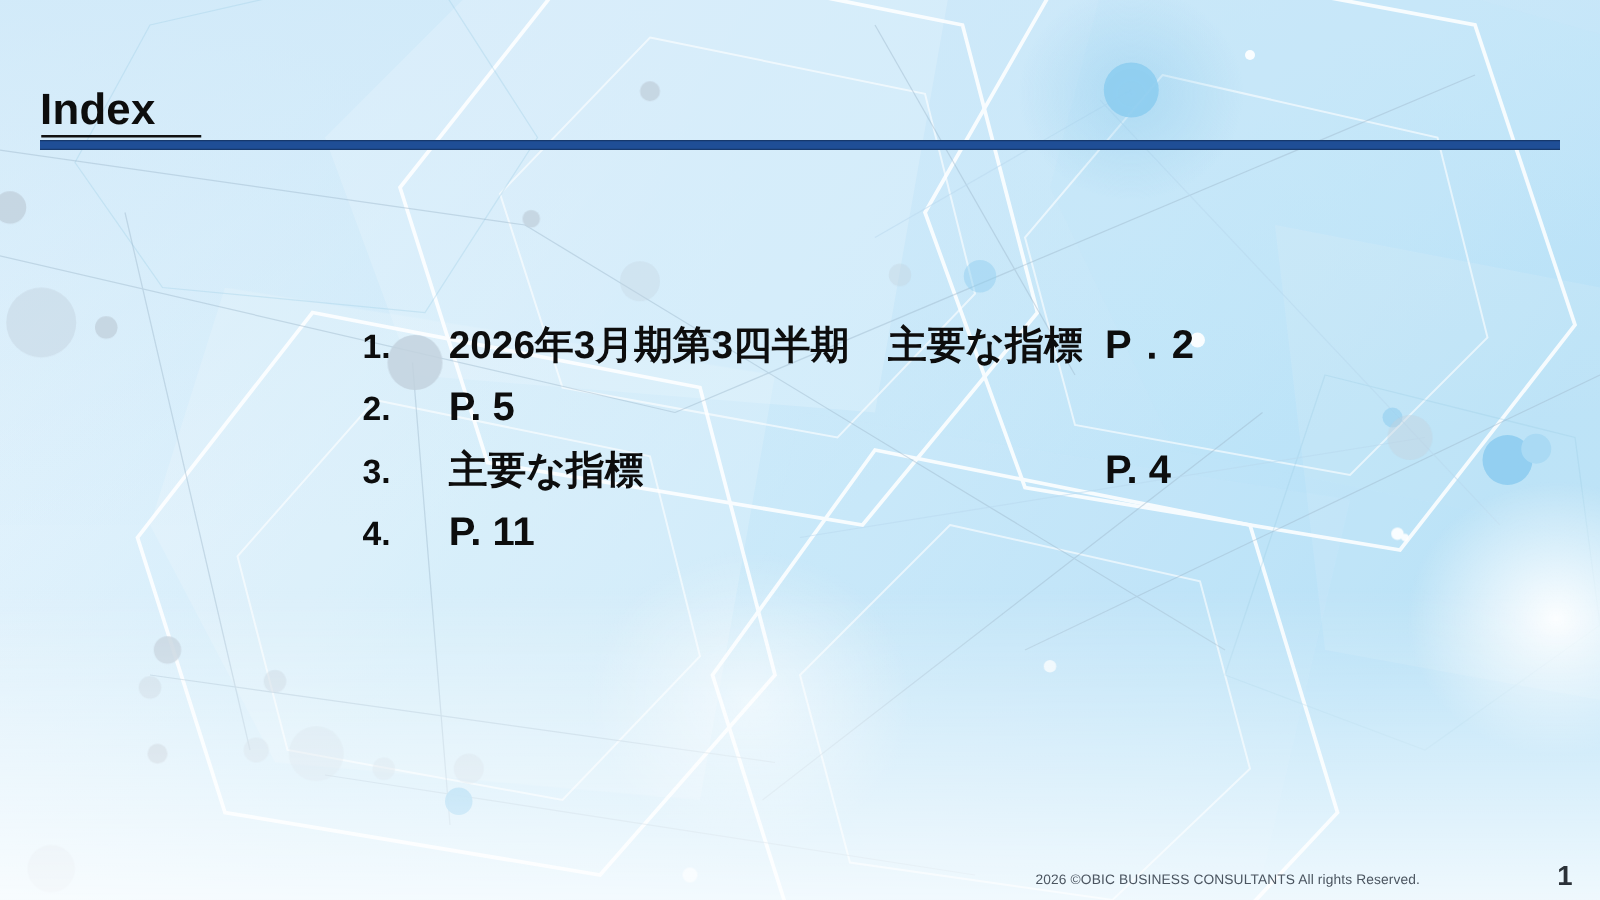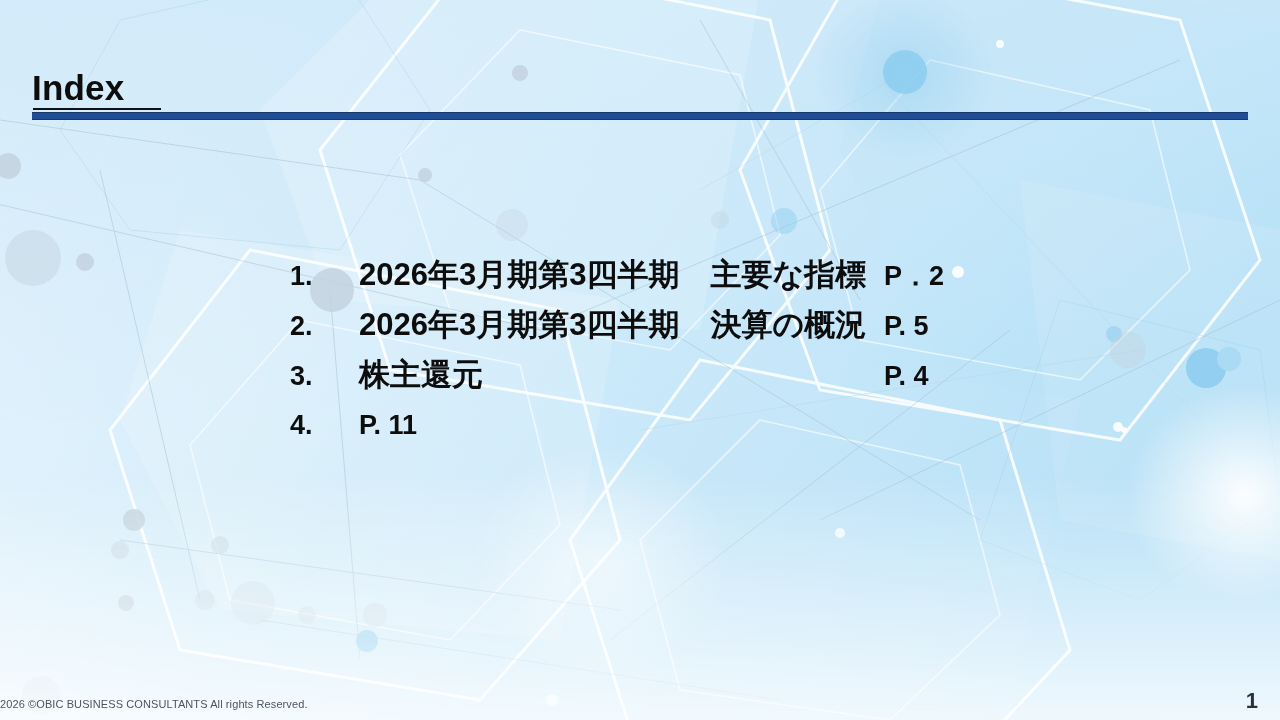--- a/index.html
+++ b/index.html
@@ -91,33 +91,33 @@
   }
   .idx-label {
     width: 525px;
     flex: 0 0 525px;
     font-size: 31px;
     font-weight: bold;
     color: #0d0d0d;
     line-height: 34px;
   }
   .idx-page {
-    font-size: 27px;
+    font-size: 32px;
     font-weight: bold;
     color: #0d0d0d;
     line-height: 34px;
   }
 
   
   #footer-copyright {
     position: absolute;
     left: 0;
     top: 698px;
     width: 1136px;
-    text-align: left;
+    text-align: right;
     font-size: 11px;
     color: #4b5560;
     letter-spacing: 0.1px;
   }
   #page-number {
     position: absolute;
     right: 22px;
     top: 688px;
     font-size: 22px;
     font-weight: bold;
@@ -263,27 +263,26 @@
   <div id="index-list">
 
     <div class="index-row">
       <span class="idx-num">1.</span>
       <span class="idx-label">2026年3月期第3四半期　主要な指標</span>
       <span class="idx-page">P．2</span>
     </div>
 
     <div class="index-row">
       <span class="idx-num">2.</span>
-      <span class="idx-label">2026年3月期第3四半期　決算の概況</span>
       <span class="idx-page">P. 5</span>
     </div>
 
     <div class="index-row">
       <span class="idx-num">3.</span>
-      <span class="idx-label">株主還元</span>
+      <span class="idx-label">主要な指標</span>
       <span class="idx-page">P. 4</span>
     </div>
 
     <div class="index-row">
       <span class="idx-num">4.</span>
       <span class="idx-page">P. 11</span>
     </div>
 
 
   </div>

